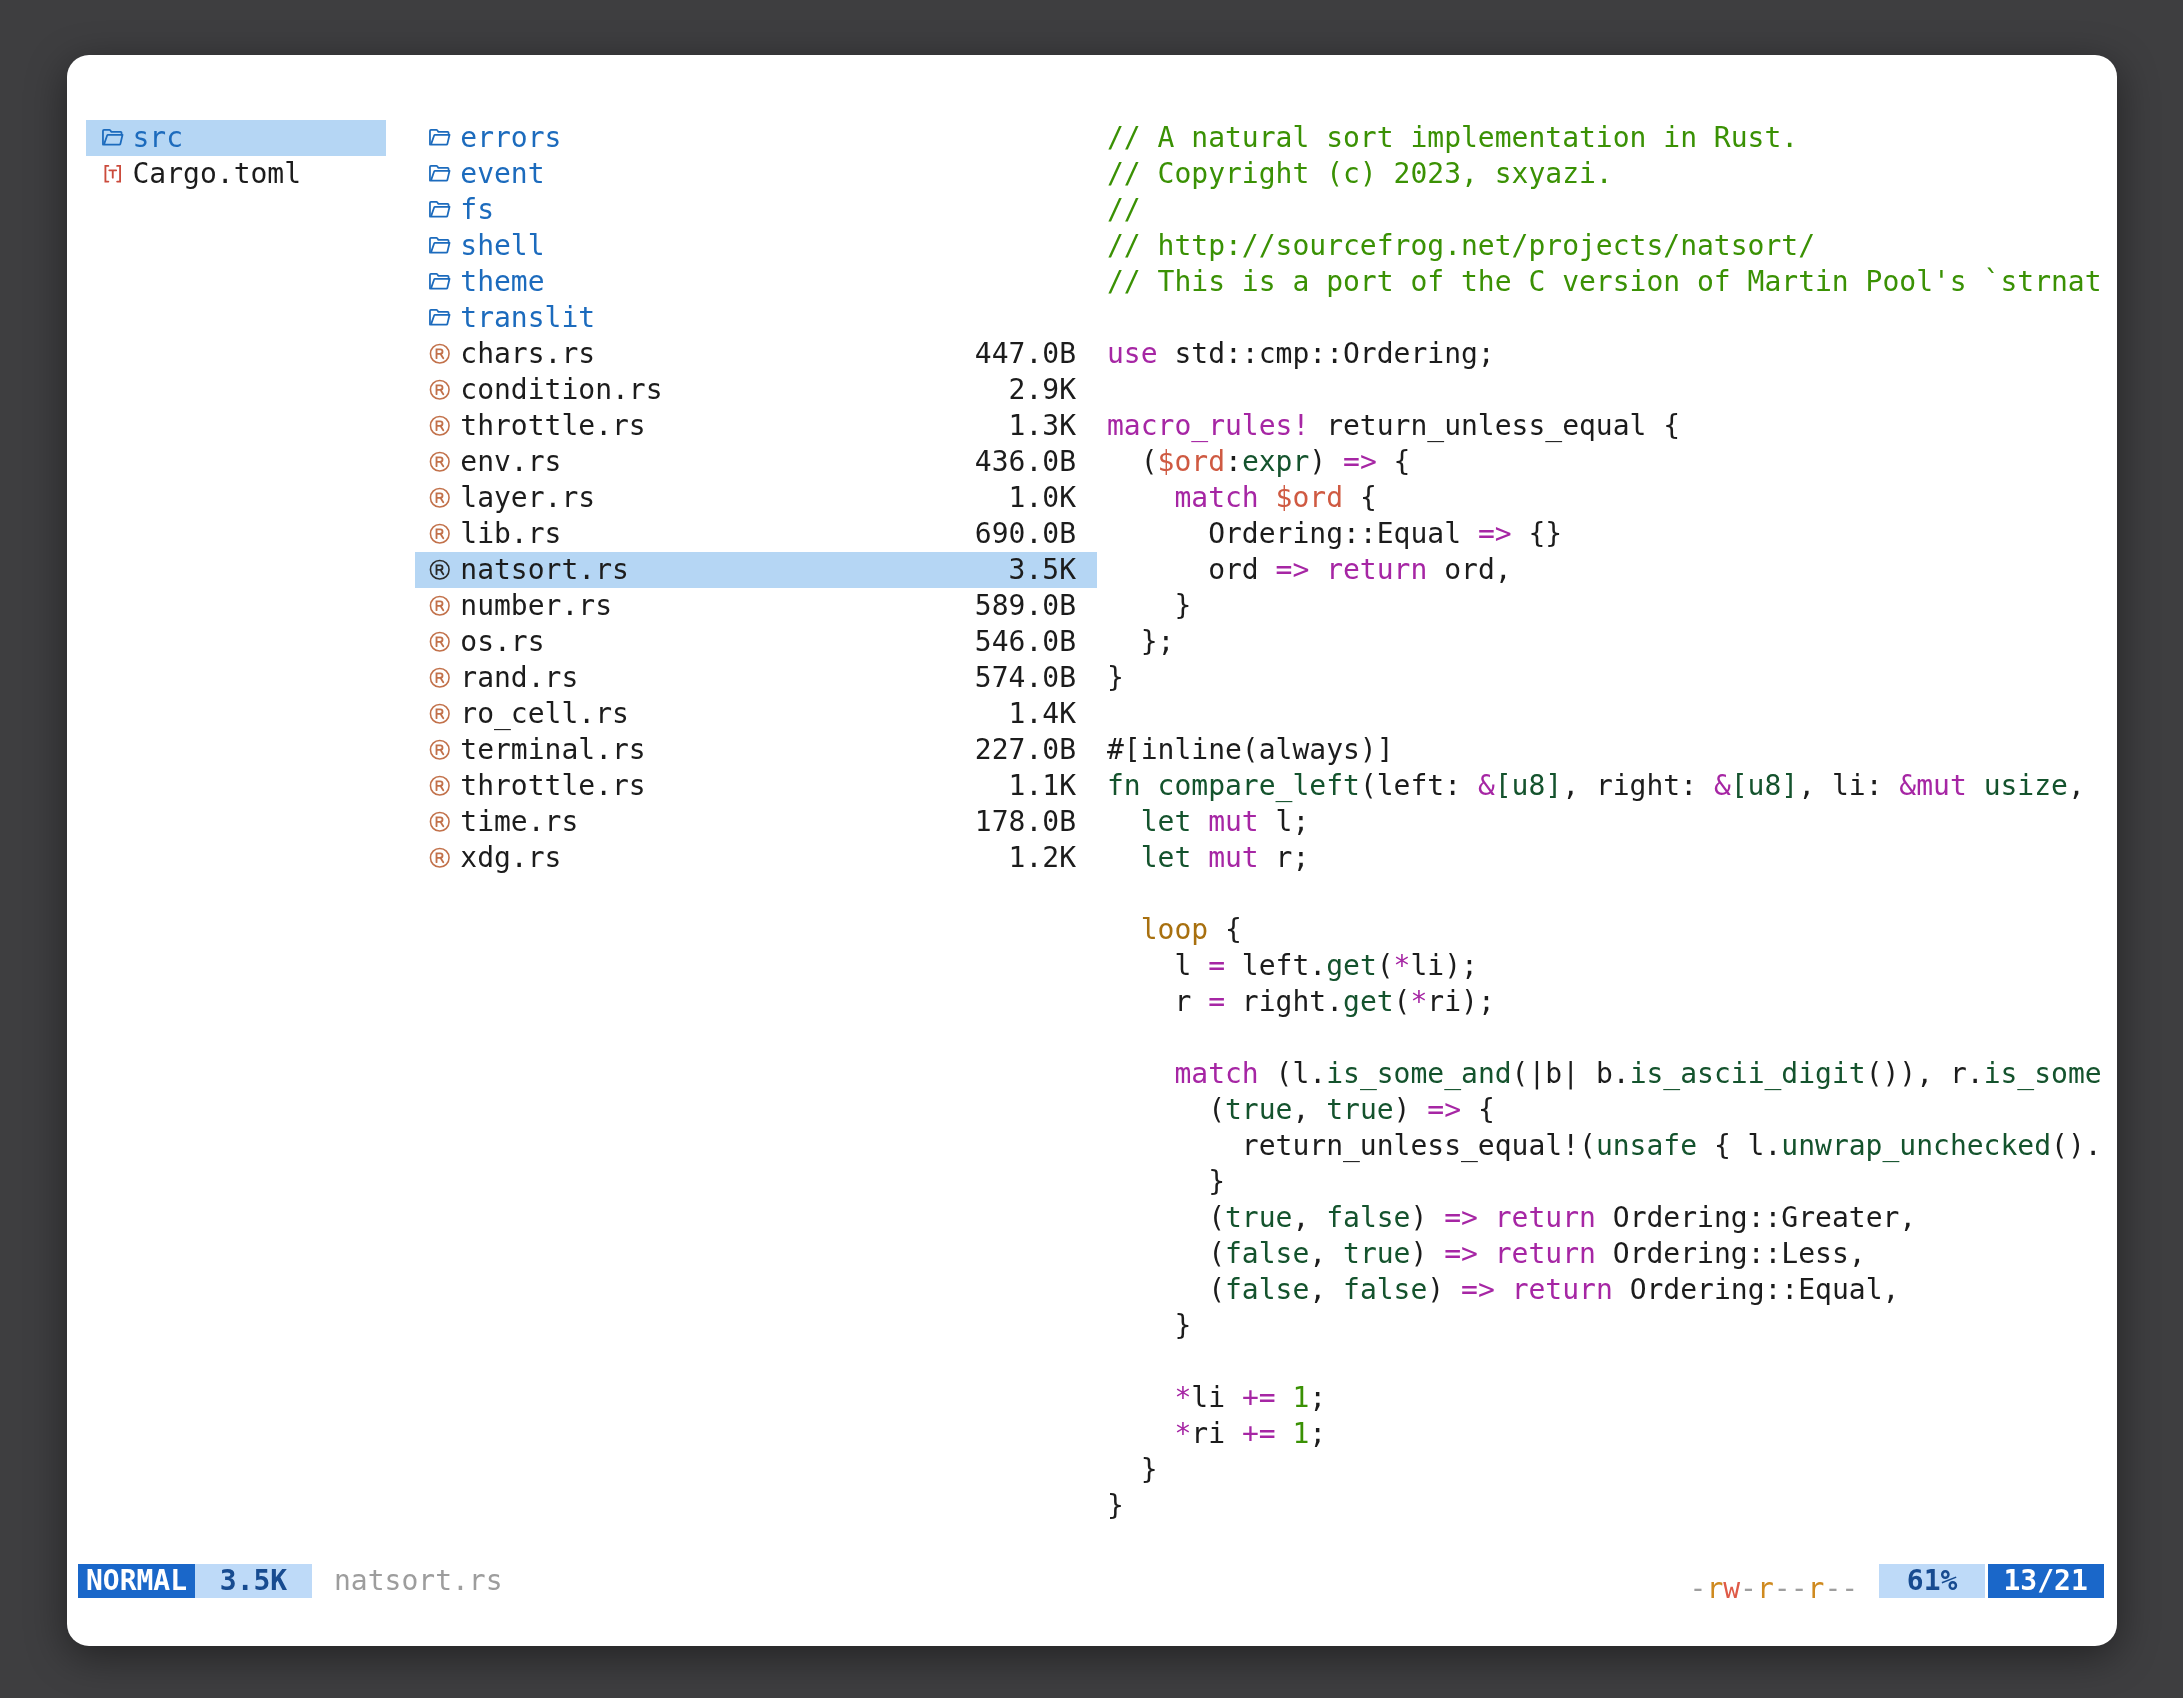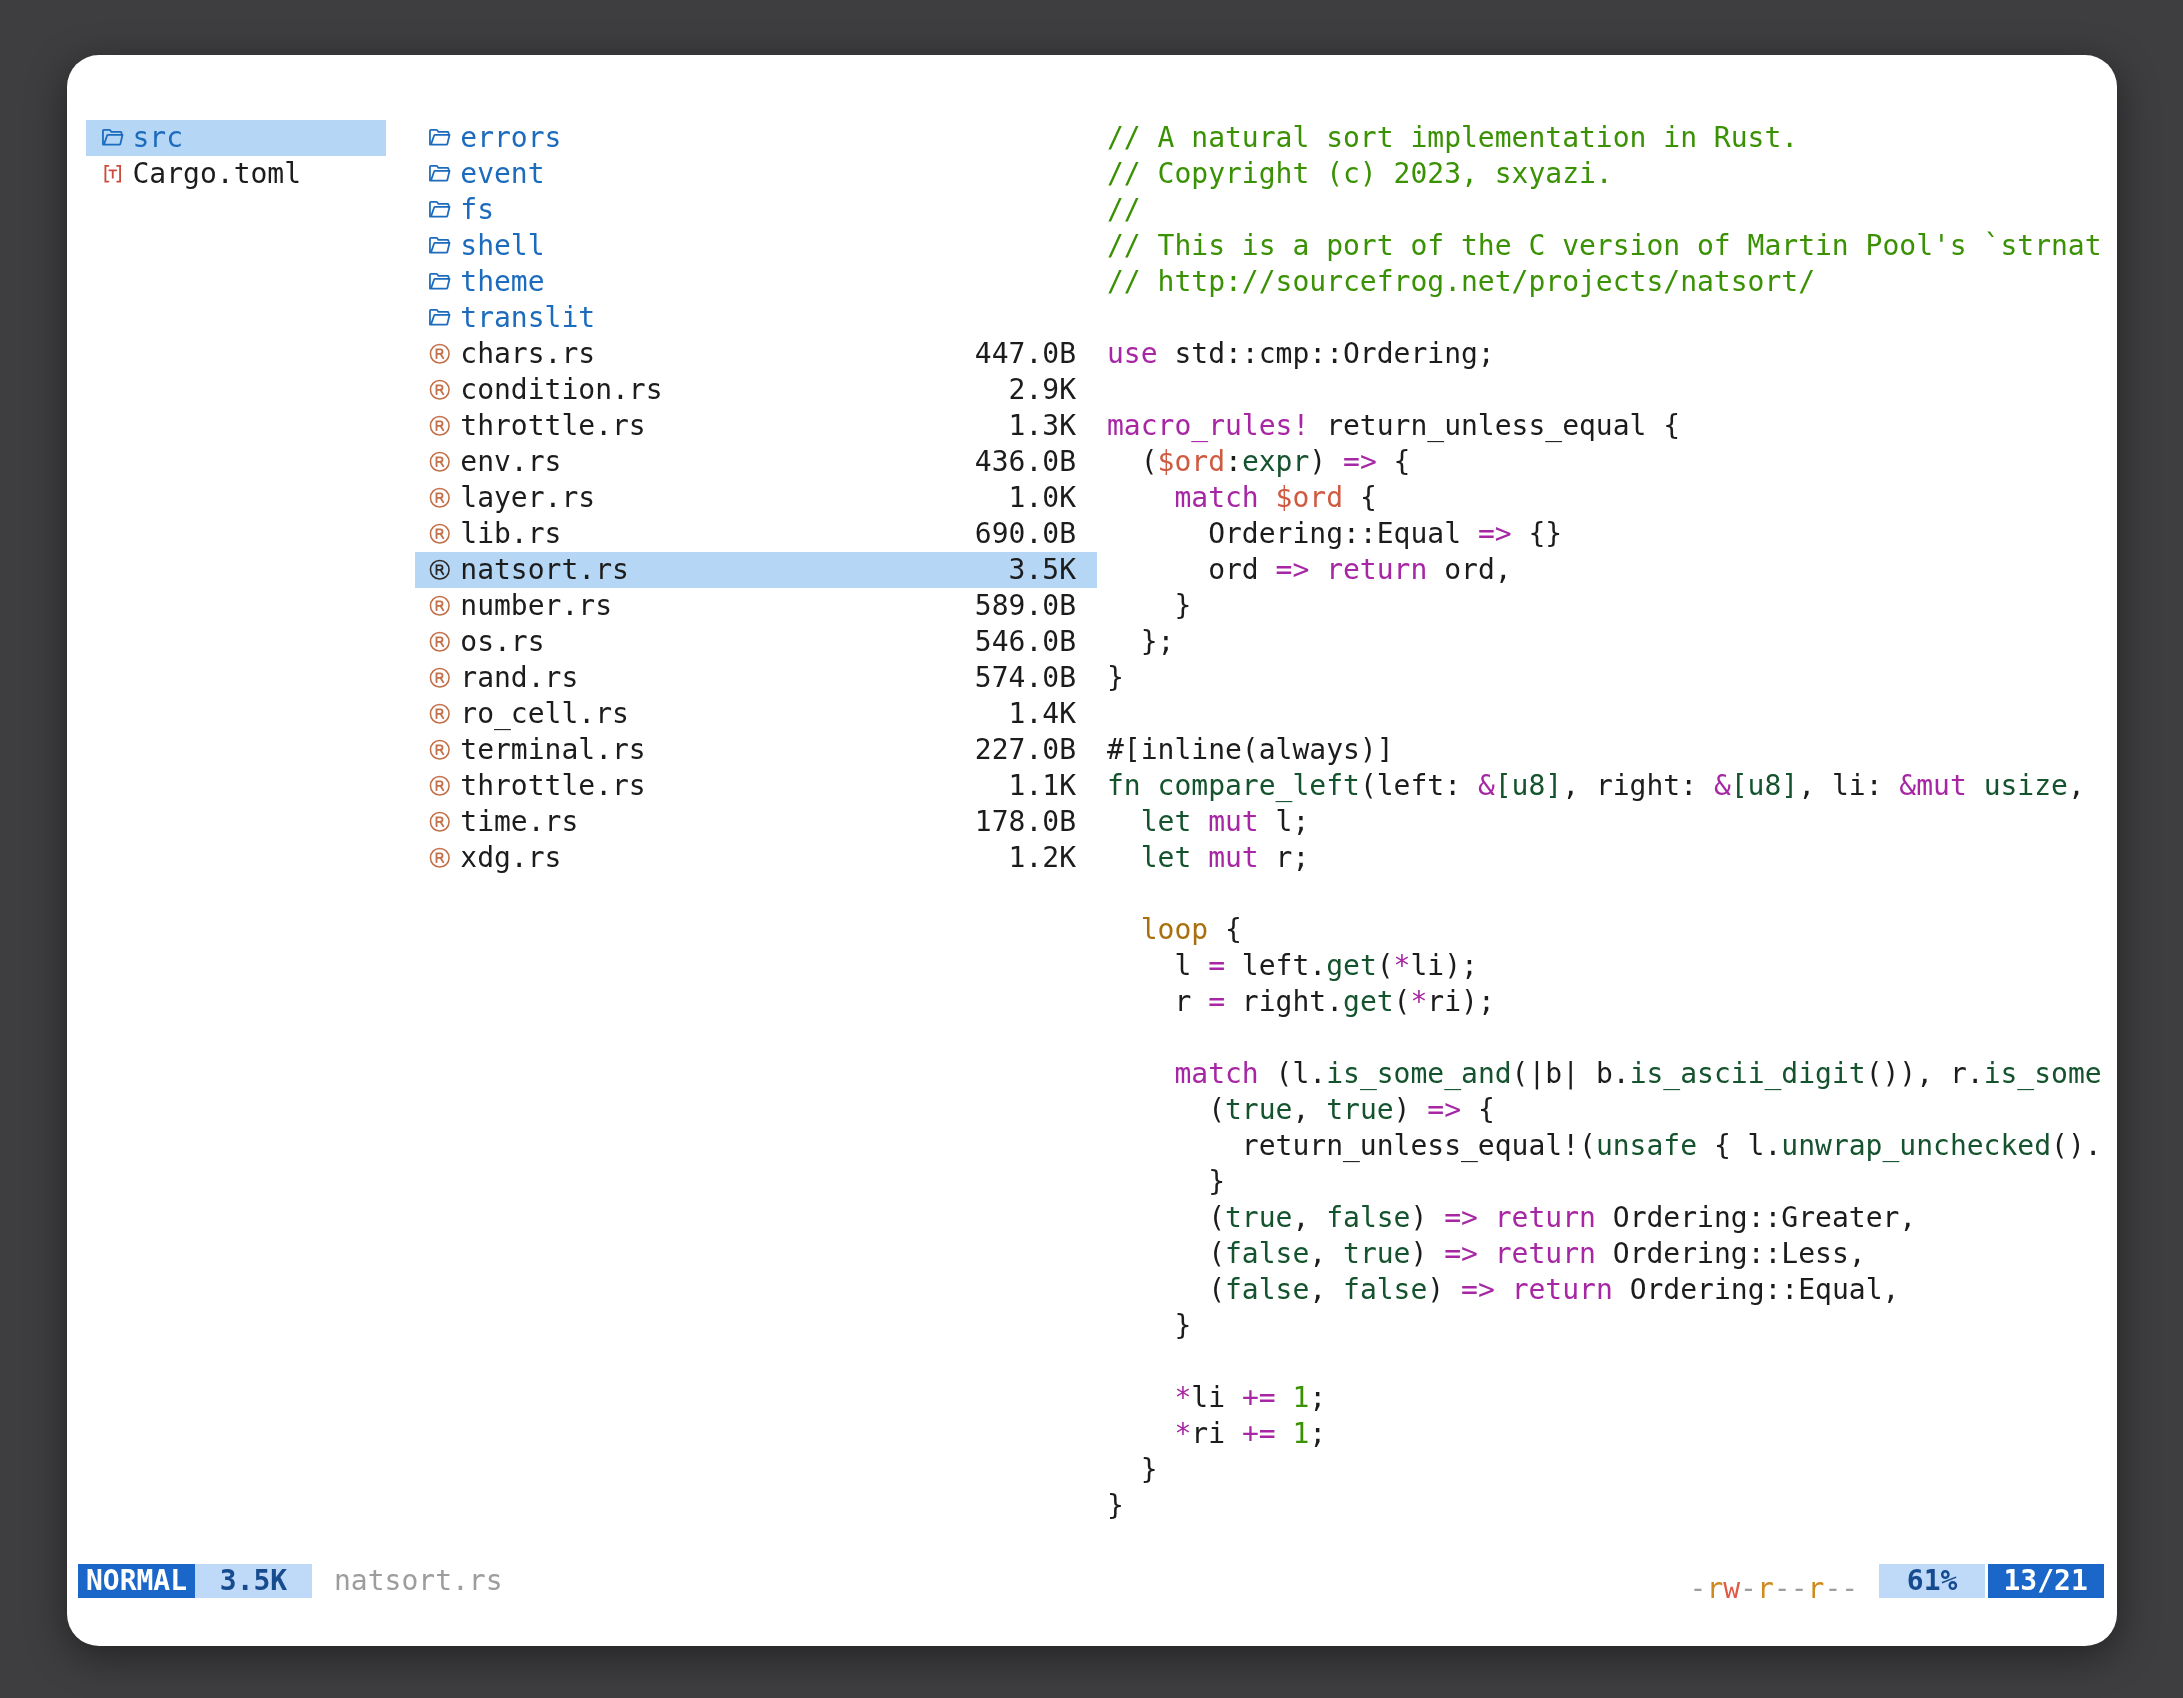--- a/index.html
+++ b/index.html
@@ -5,21 +5,21 @@
   html,body{margin:0;padding:0;}
   body{
     width:2183px;height:1698px;
     background:#3e3e40;
     font-family:"DejaVu Sans Mono", monospace;
     overflow:hidden;
     position:relative;
   }
   .window{
     position:absolute;left:67px;top:55px;width:2050px;height:1591px;
-    background:#ffffff;border-radius:32px;
+    background:#ffffff;border-radius:22px;
     box-shadow:0 10px 40px rgba(0,0,0,0.45);
     overflow:hidden;
   }
   .pane{
     position:absolute;top:65px;
     font-size:28px;line-height:36px;color:#1c1c1c;
   }
   .pane-parent{left:19.3px;width:300px;}
   .pane-current{left:348px;width:682px;text-align:right;}
   .pane-preview{left:1040px;width:1007px;height:1418px;overflow:hidden;}
@@ -172,22 +172,22 @@
           </svg></span><span class="name" data-name="file-name">time.rs</span><span class="size" data-name="file-size">178.0B</span></div>
       <div class="row" data-name="file-row"><span class="icon c-rust" data-name="rust-file-icon"><svg viewBox="0 0 24 24" fill="none" stroke="currentColor">
             <circle cx="12" cy="12" r="9.5" stroke-width="1.6"></circle>
             <path d="M8.7 16.5v-9h3.8a2.3 2.3 0 0 1 0 4.6H8.7m4 0 2.9 4.4" stroke-width="1.9" stroke-linecap="round"></path>
           </svg></span><span class="name" data-name="file-name">xdg.rs</span><span class="size" data-name="file-size">1.2K</span></div>
     </div>
   <div class="pane pane-preview" id="preview-pane" data-name="preview-pane">
       <div class="code-line" data-name="code-line"><span class="tok-cm">// A natural sort implementation in Rust.</span></div>
       <div class="code-line" data-name="code-line"><span class="tok-cm">// Copyright (c) 2023, sxyazi.</span></div>
       <div class="code-line" data-name="code-line"><span class="tok-cm">//</span></div>
+      <div class="code-line" data-name="code-line"><span class="tok-cm">// http://sourcefrog.net/projects/natsort/</span></div>
       <div class="code-line" data-name="code-line"><span class="tok-cm">// This is a port of the C version of Martin Pool's `strnat</span></div>
-      <div class="code-line" data-name="code-line"><span class="tok-cm">// http://sourcefrog.net/projects/natsort/</span></div>
       <div class="code-line" data-name="code-line"></div>
       <div class="code-line" data-name="code-line"><span class="tok-kw">use</span><span class="tok-tx"> std::cmp::Ordering;</span></div>
       <div class="code-line" data-name="code-line"></div>
       <div class="code-line" data-name="code-line"><span class="tok-kw">macro_rules!</span><span class="tok-tx"> return_unless_equal {</span></div>
       <div class="code-line" data-name="code-line"><span class="tok-tx">  (</span><span class="tok-rd">$ord</span><span class="tok-tx">:</span><span class="tok-bl">expr</span><span class="tok-tx">) </span><span class="tok-kw">=&gt;</span><span class="tok-tx"> {</span></div>
       <div class="code-line" data-name="code-line"><span class="tok-tx">    </span><span class="tok-kw">match</span><span class="tok-tx"> </span><span class="tok-rd">$ord</span><span class="tok-tx"> {</span></div>
       <div class="code-line" data-name="code-line"><span class="tok-tx">      Ordering::Equal </span><span class="tok-kw">=&gt;</span><span class="tok-tx"> {}</span></div>
       <div class="code-line" data-name="code-line"><span class="tok-tx">      ord </span><span class="tok-kw">=&gt;</span><span class="tok-tx"> </span><span class="tok-kw">return</span><span class="tok-tx"> ord,</span></div>
       <div class="code-line" data-name="code-line"><span class="tok-tx">    }</span></div>
       <div class="code-line" data-name="code-line"><span class="tok-tx">  };</span></div>

